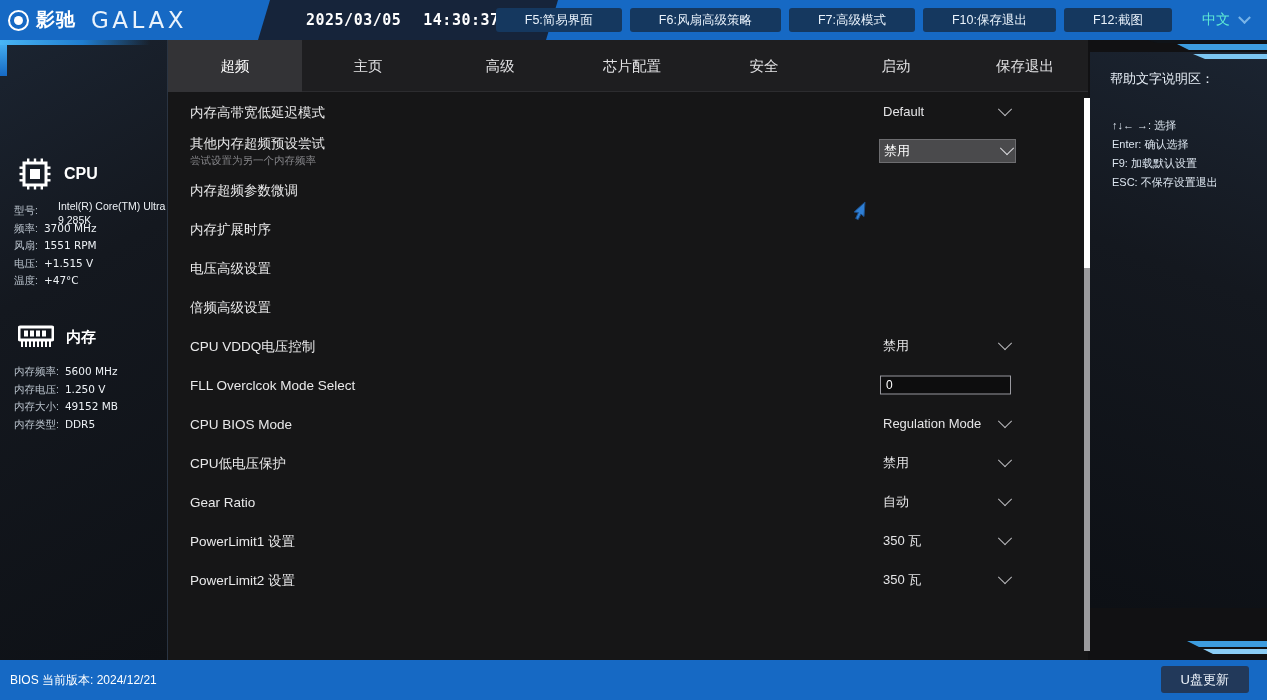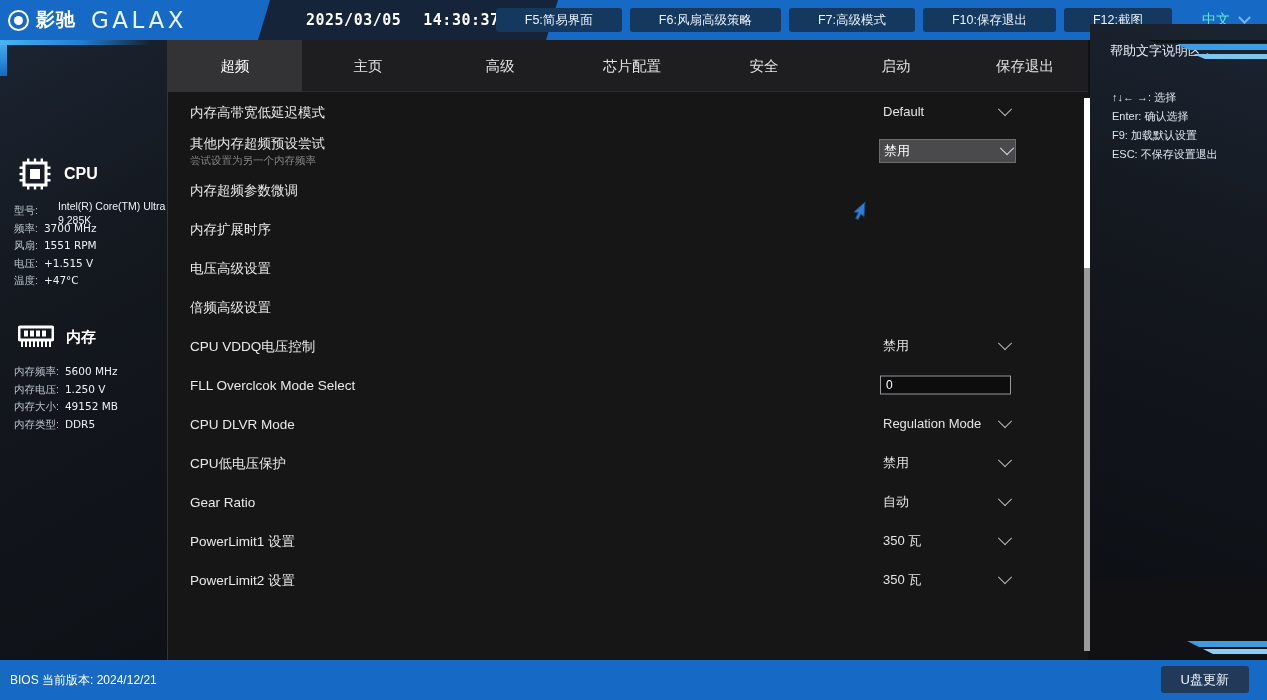--- a/index.html
+++ b/index.html
@@ -178,21 +178,21 @@
     position: absolute; left: 1084px; top: 98px; width: 6px; height: 553px;
     background: #9b9b9e; z-index: 8;
   }
   .scrollbar .thumb {
     position: absolute; left: 0; top: 0; width: 6px; height: 170px;
     background: #ffffff;
   }
 
   
   .helppanel {
-    position: absolute; left: 1090px; top: 24px; width: 177px; height: 556px;
+    position: absolute; left: 1090px; top: 52px; width: 177px; height: 556px;
     background: linear-gradient(200deg,#1b2431 0%, #14181f 40%, #0d1015 100%);
     overflow: hidden;
   }
   .help-title {
     position: absolute; left: 20px; top: 18px;
     color: #e7eef6; font-size: 13px;
   }
   .help-lines {
     position: absolute; left: 22px; top: 64px; right: 6px;
     color: #dbe4ee; font-size: 11px; line-height: 19px;
@@ -420,21 +420,21 @@
         <div class="row">
           <div class="label-wrap">
             <div class="label">FLL Overclcok Mode Select</div>
           </div>
           <div class="ctl input">
             <div class="val">0</div>
           </div>
         </div>
         <div class="row">
           <div class="label-wrap">
-            <div class="label">CPU DLVR Mode</div>
+            <div class="label">CPU BIOS Mode</div>
           </div>
           <div class="ctl">
             <div class="val">Regulation Mode</div>
             <span class="caret"></span>
           </div>
         </div>
         <div class="row">
           <div class="label-wrap">
             <div class="label">CPU低电压保护</div>
           </div>

